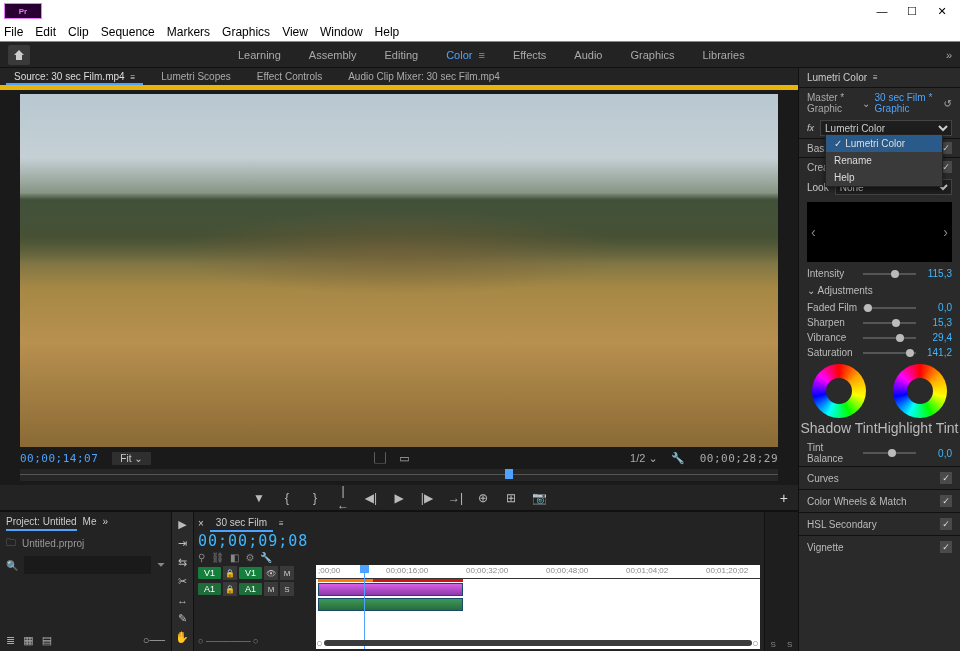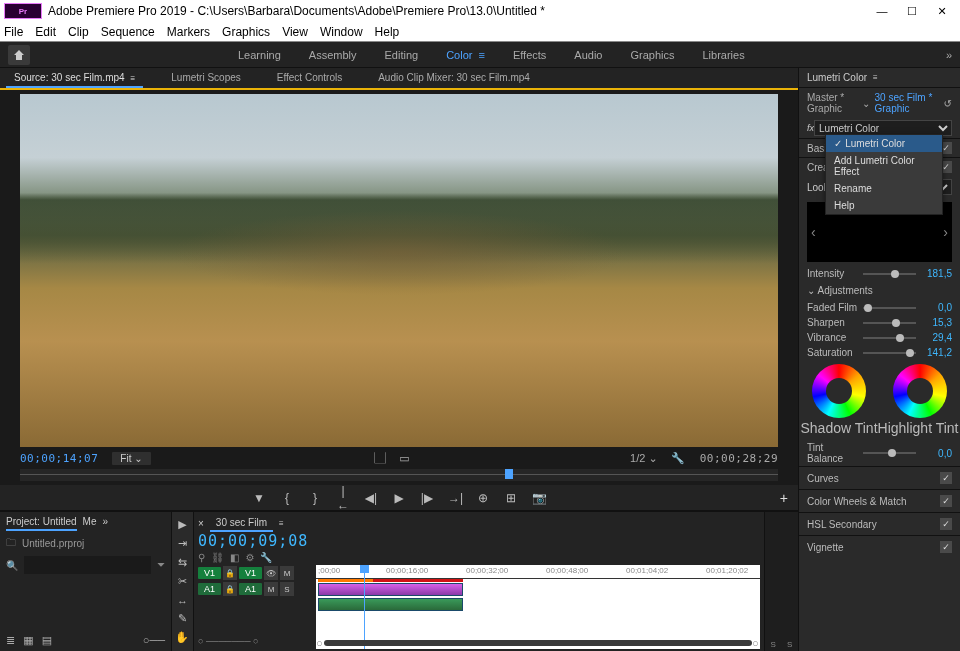--- a/index.html
+++ b/index.html
@@ -17,21 +17,21 @@
 .homeicon { width:22px; height:20px; background:#3a3a3a; display:flex; align-items:center; justify-content:center; border-radius:2px; margin-right:180px;}
 .wsitem { cursor:default; }
 .wsitem.active { color:#4da3ff; }
 .wslines { color:#4da3ff; margin-left:-22px; }
 .wsoverflow { margin-left:auto; }
 
 .main { display:flex; height:calc(651px - 22px - 20px - 26px); }
 .leftcol { flex:1; display:flex; flex-direction:column; min-width:0; }
 .rightcol { width:162px; background:#2a2a2a; border-left:1px solid #111; display:flex; flex-direction:column; font-size:10px; overflow:hidden;}
 
-.srctabs { height:22px; background:#232323; display:flex; align-items:flex-end; padding:0 6px; gap:20px; border-bottom:2px solid #eab308;}
+.srctabs { height:22px; background:#232323; display:flex; padding:0 6px; gap:10px; border-bottom:5px solid #eab308;}
 .srctab { padding:3px 8px; font-size:10px; color:#aaa; border-bottom:2px solid transparent; cursor:default;}
 .srctab.active { color:#ddd; border-bottom:2px solid #4da3ff; }
 .srctab .tabmenu { margin-left:6px; font-size:8px; }
 
 .videoarea { flex:1; background:#1a1a1a; display:flex; flex-direction:column; padding:4px 20px 0 20px; min-height:0;}
 .vidimg { flex:1; background:linear-gradient(180deg,#b8c8d0 0%,#c5d0d5 18%,#7a8a75 30%,#556044 40%,#a68845 55%,#b89050 70%,#8a6a35 100%); position:relative; overflow:hidden;}
 .vidimg::before { content:""; position:absolute; inset:0; background:
  radial-gradient(ellipse 50% 20% at 50% 45%, rgba(120,95,55,0.6), transparent 60%),
  linear-gradient(180deg, transparent 0%, transparent 28%, rgba(40,55,30,0.7) 30%, rgba(60,70,40,0.5) 42%, transparent 48%);
 }
@@ -81,21 +81,21 @@
 .clipbar-top.red { background:#d01414; }
 .playhead2 { position:absolute; top:0; bottom:0; width:1px; background:#4da3ff; }
 .playhead2::before { content:""; position:absolute; top:0; left:-4px; width:9px; height:8px; background:#4da3ff; }
 .meters { width:34px; background:#1e1e1e; border-left:1px solid #111; position:relative;}
 .meters .sslabel { position:absolute; bottom:2px; left:0; right:0; display:flex; justify-content:space-around; font-size:8px; color:#888;}
 
 .lumtitle { padding:4px 8px; border-bottom:1px solid #111; display:flex; align-items:center; }
 .lumtitle .tabmenu { margin-left:6px; font-size:8px; }
 .masterline { padding:4px 8px; font-size:10px; color:#aaa; display:flex; align-items:center; gap:4px;}
 .masterline .blue { color:#4da3ff; }
-.fxline { padding:2px 8px; display:flex; align-items:center; gap:0; position:relative;}
+.fxline { padding:2px 8px; display:flex; align-items:center; gap:6px; position:relative;}
 .fxline .fx { font-style:italic; font-size:9px; }
 .fxline select { flex:1; background:#1e1e1e; color:#ccc; border:1px solid #444; font-size:10px; height:16px;}
 
 .ddmenu { position:absolute; left:26px; top:16px; width:118px; background:#3a3a3a; border:1px solid #222; z-index:50; box-shadow:0 2px 6px rgba(0,0,0,0.5);}
 .ddmenu div { padding:3px 8px; font-size:10px; color:#ddd; cursor:default; }
 .ddmenu div.sel { background:#2a5a8a; }
 .ddmenu div.sel::before { content:"✓ "; }
 .panelrow { padding:3px 8px; display:flex; align-items:center; gap:6px; color:#bbb; border-top:1px solid #111;}
 .panelrow .chk { margin-left:auto; width:12px; height:12px; background:#4a4a4a; display:flex; align-items:center; justify-content:center; font-size:9px; color:#ddd;}
 .lookrow { padding:3px 8px; display:flex; gap:6px; align-items:center;}
@@ -114,21 +114,20 @@
 .wheellbl { display:flex; justify-content:center; font-size:14px; color:#bbb; padding-bottom:4px;}
 .sectionrow { padding:5px 8px; display:flex; align-items:center; border-top:1px solid #111; font-size:10px; color:#bbb; cursor:default;}
 .sectionrow .chk { margin-left:auto; width:12px; height:12px; background:#4a4a4a; display:flex; align-items:center; justify-content:center; font-size:9px; color:#ddd;}
 svg { display:block; }
 </style>
 </head>
 <body>
 
 <div class="titlebar">
   <div class="pr-icon">Pr</div>
-  <span>Adobe Premiere Pro 2019 - C:\Users\Barbara\Documents\Adobe\Premiere Pro\13.0\Untitled *</span>
   <div class="winbtns">
     <div class="winbtn">—</div>
     <div class="winbtn">☐</div>
     <div class="winbtn">✕</div>
   </div>
 </div>
 
 <div class="menubar">
   <span>File</span>
   <span>Edit</span>
@@ -321,21 +320,20 @@
      <span>⌄</span>
      <span class="blue">30 sec Film * Graphic</span>
      <span style="margin-left:auto">↺</span>
    </div>
    <div class="fxline">
      <span class="fx">fx</span>
      <select><option>Lumetri Color</option></select>
 
      <div class="ddmenu">
        <div class="sel">Lumetri Color</div>
-       <div>Add Lumetri Color Effect</div>
        <div>Rename</div>
        <div>Help</div>
      </div>
    </div>
    <div class="panelrow">
      <span>Basi</span>
      <span class="chk">✓</span>
    </div>
    <div class="panelrow">
      <span>Creat</span>
@@ -347,21 +345,21 @@
    </div>
    <div class="preview">
      <span>‹</span>
      <span>›</span>
    </div>
    <div class="slrow">
      <span class="lbl">Intensity</span>
      <div class="track">
           <div class="knob" style="left:52%"></div>
         </div>
-     <span class="val">181,5</span>
+     <span class="val">115,3</span>
    </div>
    <div class="adjhdr">Adjustments</div>
    <div class="slrow">
      <span class="lbl">Faded Film</span>
      <div class="track">
           <div class="knob" style="left:2%"></div>
         </div>
      <span class="val">0,0</span>
    </div>
    <div class="slrow">

